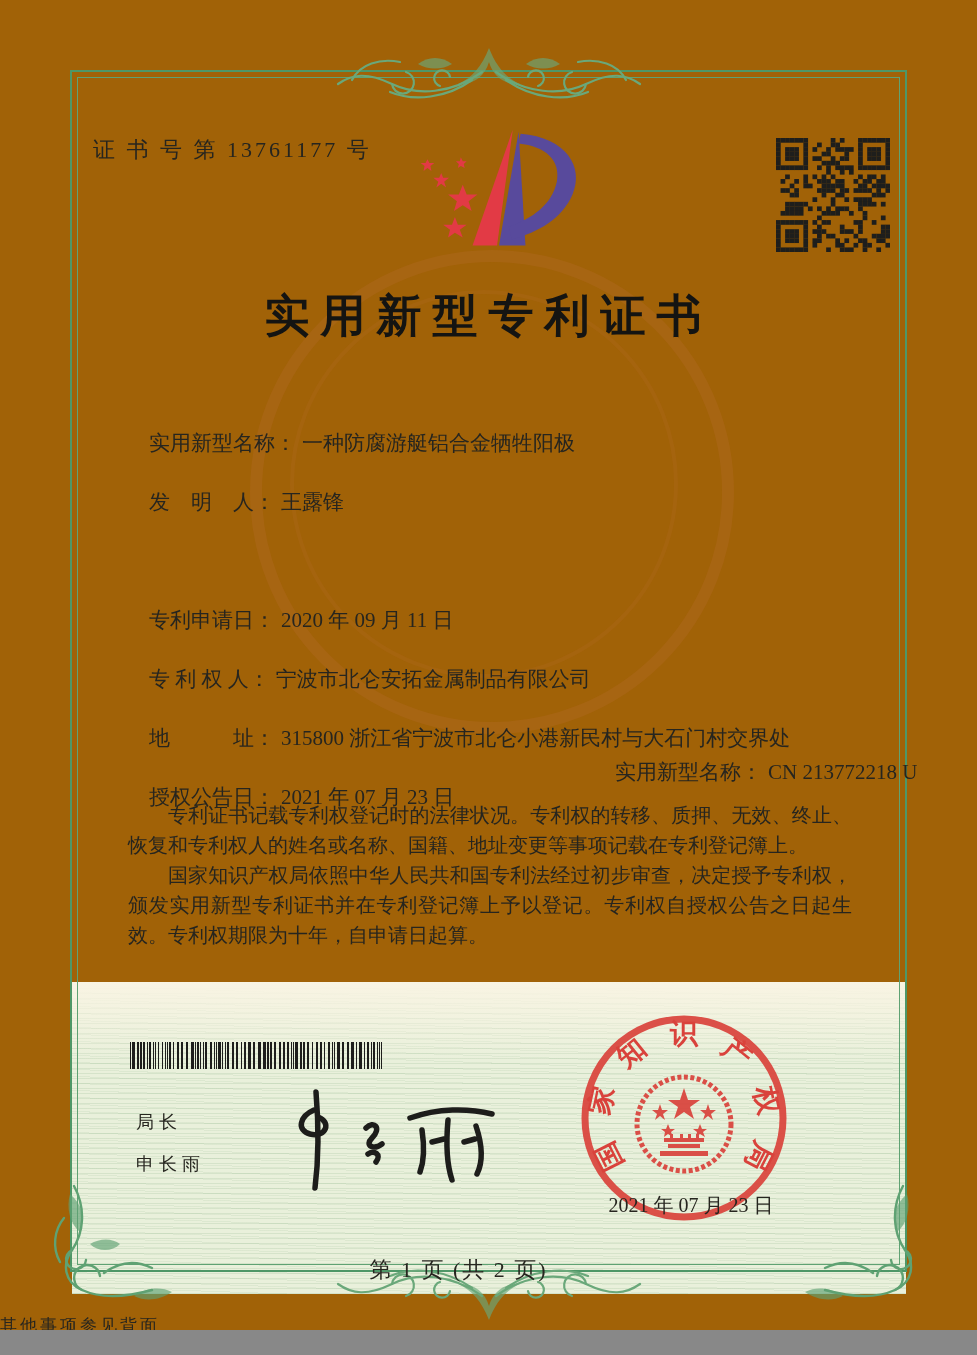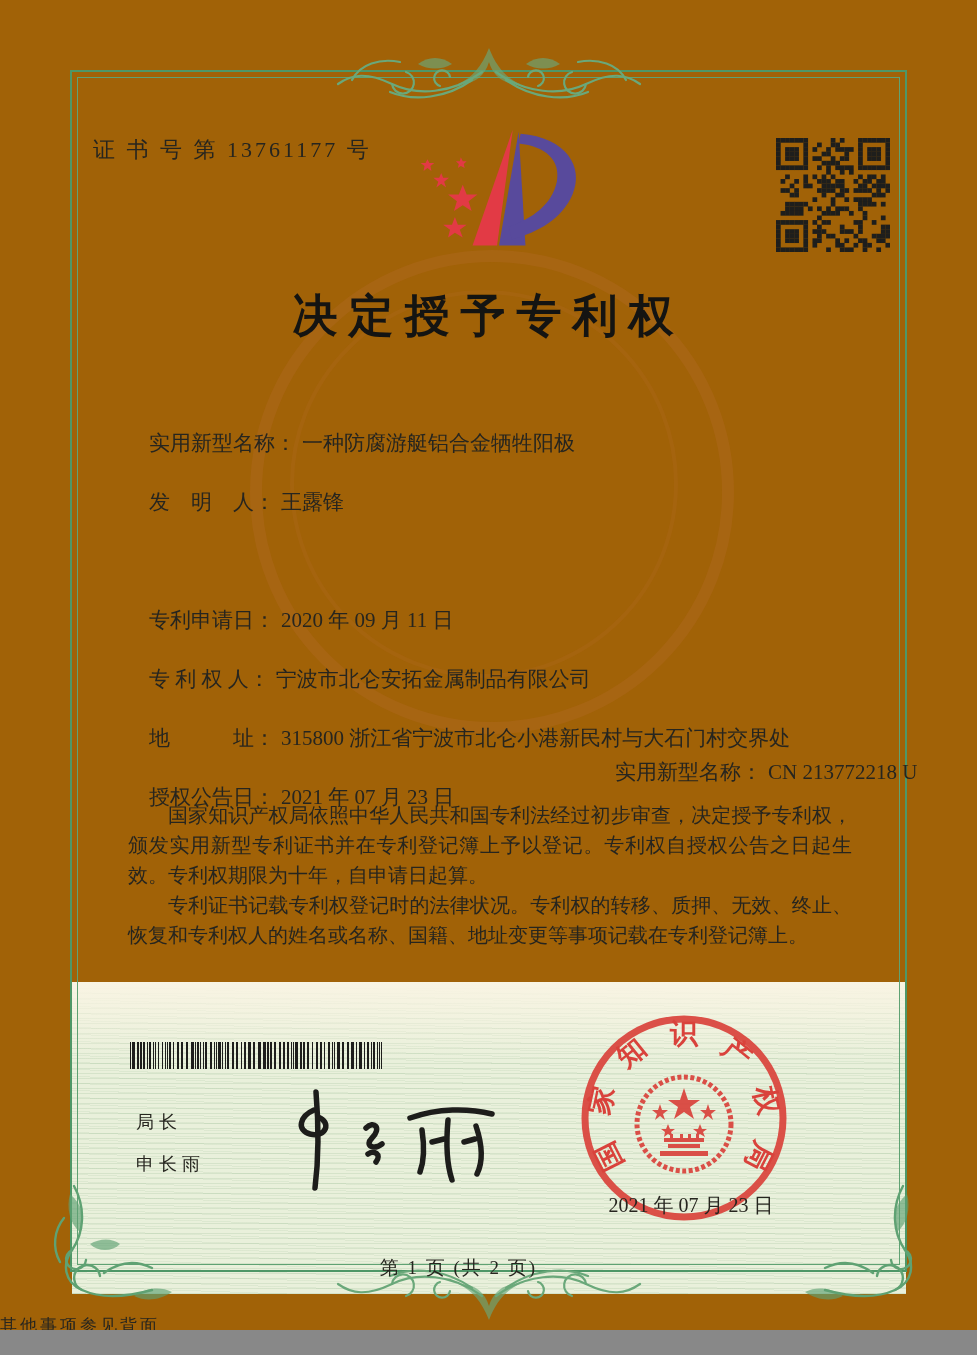--- a/index.html
+++ b/index.html
@@ -36,21 +36,21 @@
   .row .val{margin-left:6px; white-space:pre;text-align:center;}
   .grant2{position:absolute; left:487px; top:0;}
   .body-text{position:absolute; left:128px; top:800px; width:724px; z-index:5;
     font-size:20px; line-height:30px; text-align:justify;}
   .body-text p{margin:0; text-indent:2em;}
   .graphic{position:absolute; z-index:5;}
   .officer{position:absolute; left:136px; z-index:5; font-size:18px; letter-spacing:5px;}
   .seal-date{position:absolute; left:596px; top:1192px; width:190px; text-align:center;
     font-size:20px; z-index:6;}
   .page-info{position:absolute; left:0; right:60px; top:1255px; text-align:center;
-    font-size:19px; letter-spacing:2px; z-index:5;}
+    font-size:22px; letter-spacing:2px; z-index:5;}
   .back-note{position:absolute; left:0; right:72px; top:1314px; text-align:left;
     font-size:17px; letter-spacing:3px; z-index:5;font-family:Liberation Serif, serif;}
 </style>
 </head>
 <body>
 
 <div class="page">
 
   <div class="watermark"></div>
   <div class="watermark-inner"></div>
@@ -419,21 +419,21 @@
       <rect x="27.36" y="104.88" width="4.71" height="4.71" fill="#1e1e1c"></rect>
       <rect x="0" y="109.44" width="4.71" height="4.71" fill="#1e1e1c"></rect>
       <rect x="4.56" y="109.44" width="4.71" height="4.71" fill="#1e1e1c"></rect>
       <rect x="9.12" y="109.44" width="4.71" height="4.71" fill="#1e1e1c"></rect>
       <rect x="13.68" y="109.44" width="4.71" height="4.71" fill="#1e1e1c"></rect>
       <rect x="18.24" y="109.44" width="4.71" height="4.71" fill="#1e1e1c"></rect>
       <rect x="22.799999999999997" y="109.44" width="4.71" height="4.71" fill="#1e1e1c"></rect>
       <rect x="27.36" y="109.44" width="4.71" height="4.71" fill="#1e1e1c"></rect>
     </svg>
 
-  <div class="title">决定授予专利权</div>
+  <div class="title">实用新型专利证书</div>
 
   <div class="row" style="top:404px;">
     <span class="lbl">实用新型名称：</span><span class="val">一种防腐游艇铝合金牺牲阳极</span>
   </div>
   <div class="row" style="top:463px;">
     <span class="lbl">发　明　人：</span><span class="val">王露锋</span>
   </div>
   <div class="row" style="top:581px;">
     <span class="lbl">专利申请日：</span><span class="val">2020 年 09 月 11 日</span>
   </div>
@@ -442,22 +442,22 @@
   </div>
   <div class="row" style="top:699px;">
     <span class="lbl">地　　　址：</span><span class="val">315800 浙江省宁波市北仑小港新民村与大石门村交界处</span>
   </div>
   <div class="row" style="top:758px;">
     <span class="lbl">授权公告日：</span><span class="val">2021 年 07 月 23 日</span>
     <span class="grant2"><span class="lbl">实用新型名称：</span><span class="val">CN 213772218 U</span></span>
   </div>
 
   <div class="body-text">
+    <p>专利证书记载专利权登记时的法律状况。专利权的转移、质押、无效、终止、恢复和专利权人的姓名或名称、国籍、地址变更等事项记载在专利登记簿上。</p>
     <p>国家知识产权局依照中华人民共和国专利法经过初步审查，决定授予专利权，颁发实用新型专利证书并在专利登记簿上予以登记。专利权自授权公告之日起生效。专利权期限为十年，自申请日起算。</p>
-    <p>专利证书记载专利权登记时的法律状况。专利权的转移、质押、无效、终止、恢复和专利权人的姓名或名称、国籍、地址变更等事项记载在专利登记簿上。</p>
   </div>
 
   <svg class="graphic" style="left:130px;top:1042px;" width="254" height="27" viewBox="0 0 254 27" id="barcode">
       <rect x="0" y="0" width="1" height="27" fill="#1e1e1c"></rect>
       <rect x="2" y="0" width="3" height="27" fill="#1e1e1c"></rect>
       <rect x="7" y="0" width="2" height="27" fill="#1e1e1c"></rect>
       <rect x="10" y="0" width="2" height="27" fill="#1e1e1c"></rect>
       <rect x="13" y="0" width="2" height="27" fill="#1e1e1c"></rect>
       <rect x="17" y="0" width="1" height="27" fill="#1e1e1c"></rect>
       <rect x="19" y="0" width="2" height="27" fill="#1e1e1c"></rect>

